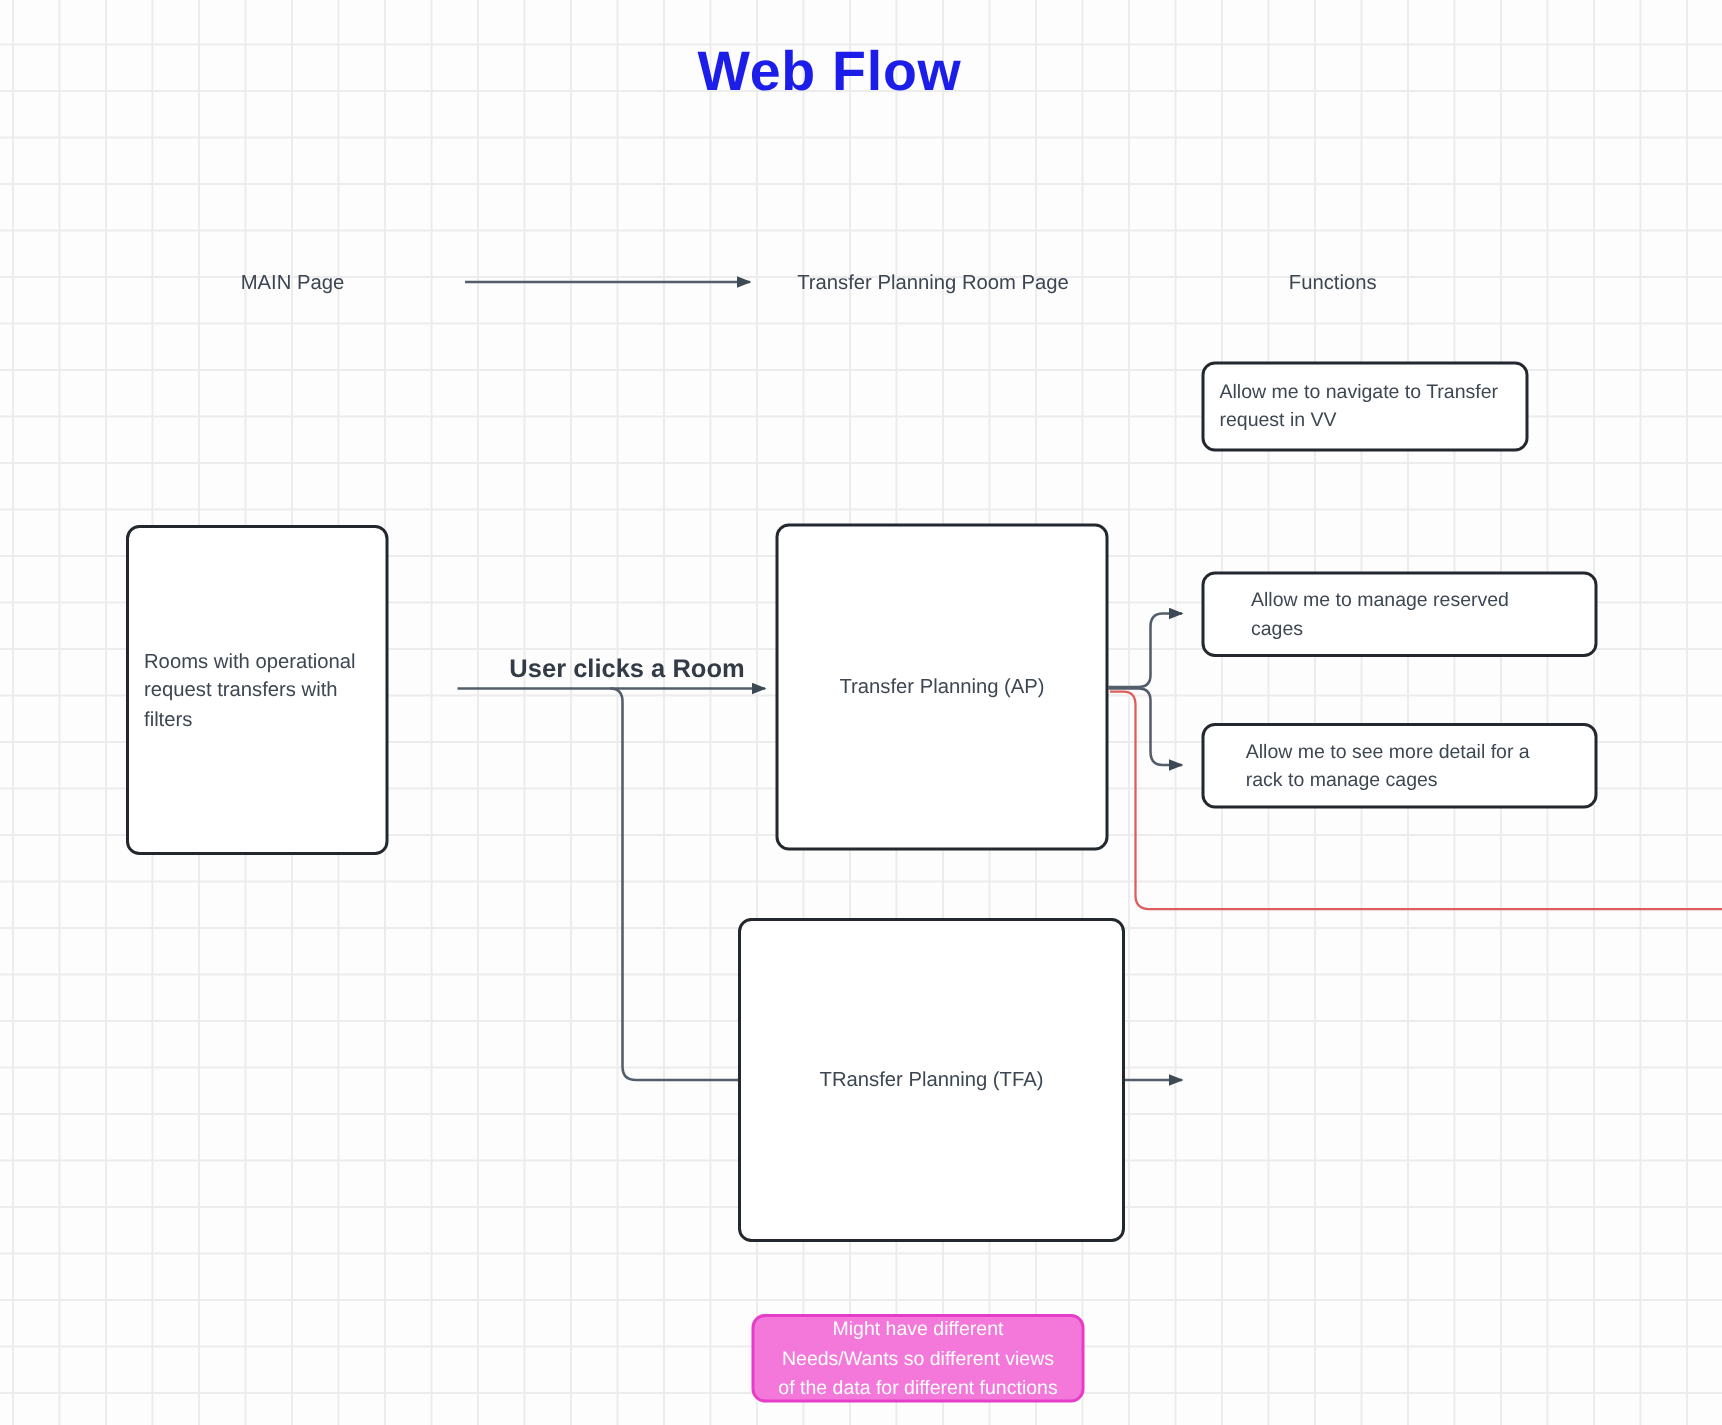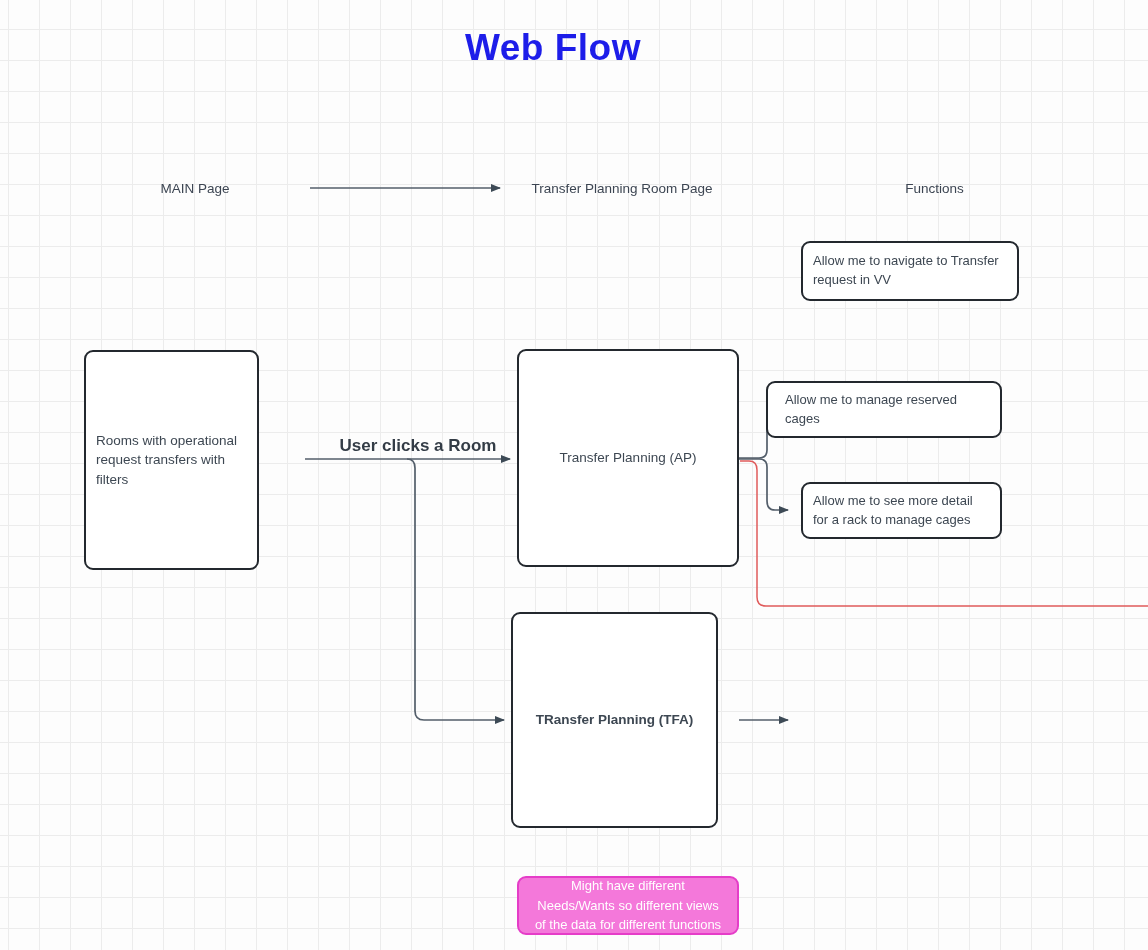--- a/index.html
+++ b/index.html
@@ -77,46 +77,46 @@
     <path d="M739,458 H759 Q767,458 767,450 V418 Q767,409 775,409 H788" fill="none" stroke="#535e6a" stroke-width="1.7" marker-end="url(#arw)"></path>
     <path d="M739,459 H759 Q767,459 767,467 V501 Q767,510 775,510 H788" fill="none" stroke="#535e6a" stroke-width="1.7" marker-end="url(#arw)"></path>
     <path d="M739,720 H788" fill="none" stroke="#535e6a" stroke-width="1.7" marker-end="url(#arw)"></path>
     <path d="M740,461 H749 Q757,461 757,470 V597 Q757,606 766,606 H1149" fill="none" stroke="#e05b5b" stroke-width="1.5"></path>
   </svg>
 
   <div class="title">Web Flow</div>
 
   <div class="col-header" style="left:195px;top:188px;">MAIN Page</div>
   <div class="col-header" style="left:622px;top:188px;">Transfer Planning Room Page</div>
-  <div class="col-header" style="left:915px;top:188px;padding-left:39px;">Functions</div>
+  <div class="col-header" style="left:869px;top:188px;padding-left:39px;">Functions</div>
 
   <div class="node big" style="left:84px;top:350px;width:175px;height:220px;">
     <span style="max-width:200px;">Rooms with operational request transfers with filters</span>
   </div>
 
   <div class="node big" style="left:517px;top:349px;width:222px;height:218px;">
     <span>Transfer Planning (AP)</span>
   </div>
 
-  <div class="node big" style="left:511px;top:612px;width:207px;height:216px;font-weight:bold;">
+  <div class="node big" style="left:492px;top:612px;width:258px;height:216px;">
     <span>TRansfer Planning (TFA)</span>
   </div>
 
   <div class="node" style="left:801px;top:241px;width:218px;height:60px;">
     <span style="max-width:198px;">Allow me to navigate to Transfer request in VV</span>
   </div>
 
-  <div class="node" style="left:766px;top:381px;width:236px;height:57px;">
+  <div class="node" style="left:801px;top:381px;width:264px;height:57px;">
     <span style="max-width:198px;">Allow me to manage reserved cages</span>
   </div>
 
-  <div class="node" style="left:801px;top:482px;width:201px;height:57px;">
+  <div class="node" style="left:801px;top:482px;width:264px;height:57px;">
     <span style="max-width:205px;">Allow me to see more detail for a rack to manage cages</span>
   </div>
 
 
   <div class="edge-label" style="left:412px;top:446px;padding-left:12px;">User clicks a Room</div>
 
-  <div class="note" style="left:517px;top:876px;width:222px;height:59px;">
+  <div class="note" style="left:501px;top:876px;width:222px;height:59px;">
     <span style="max-width:205px;">Might have different Needs/Wants so different views of the data for different functions</span>
   </div>
 
 </div>
 
 </body></html>

